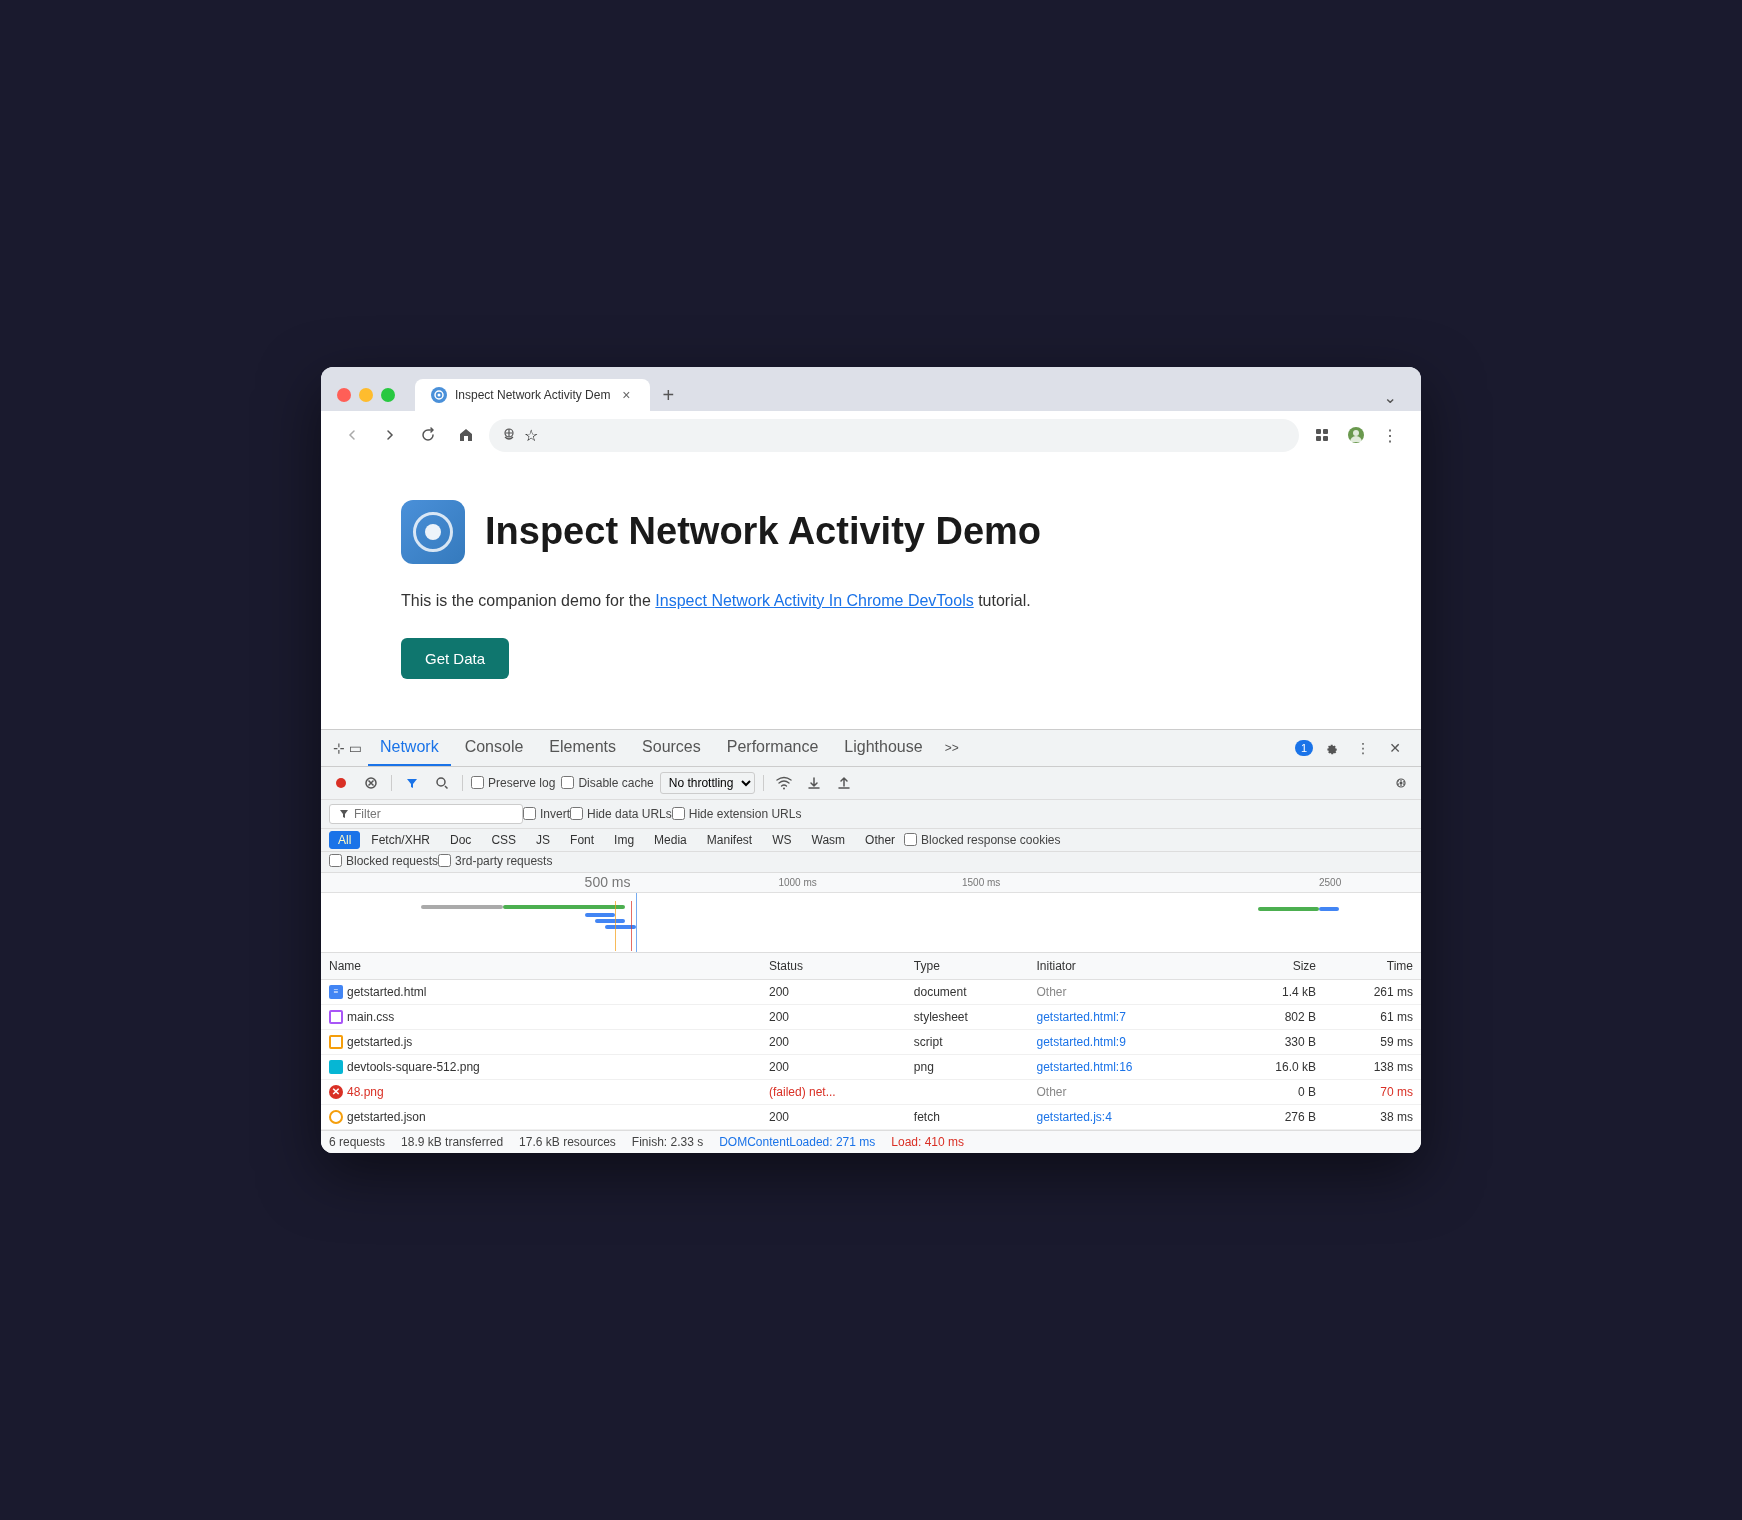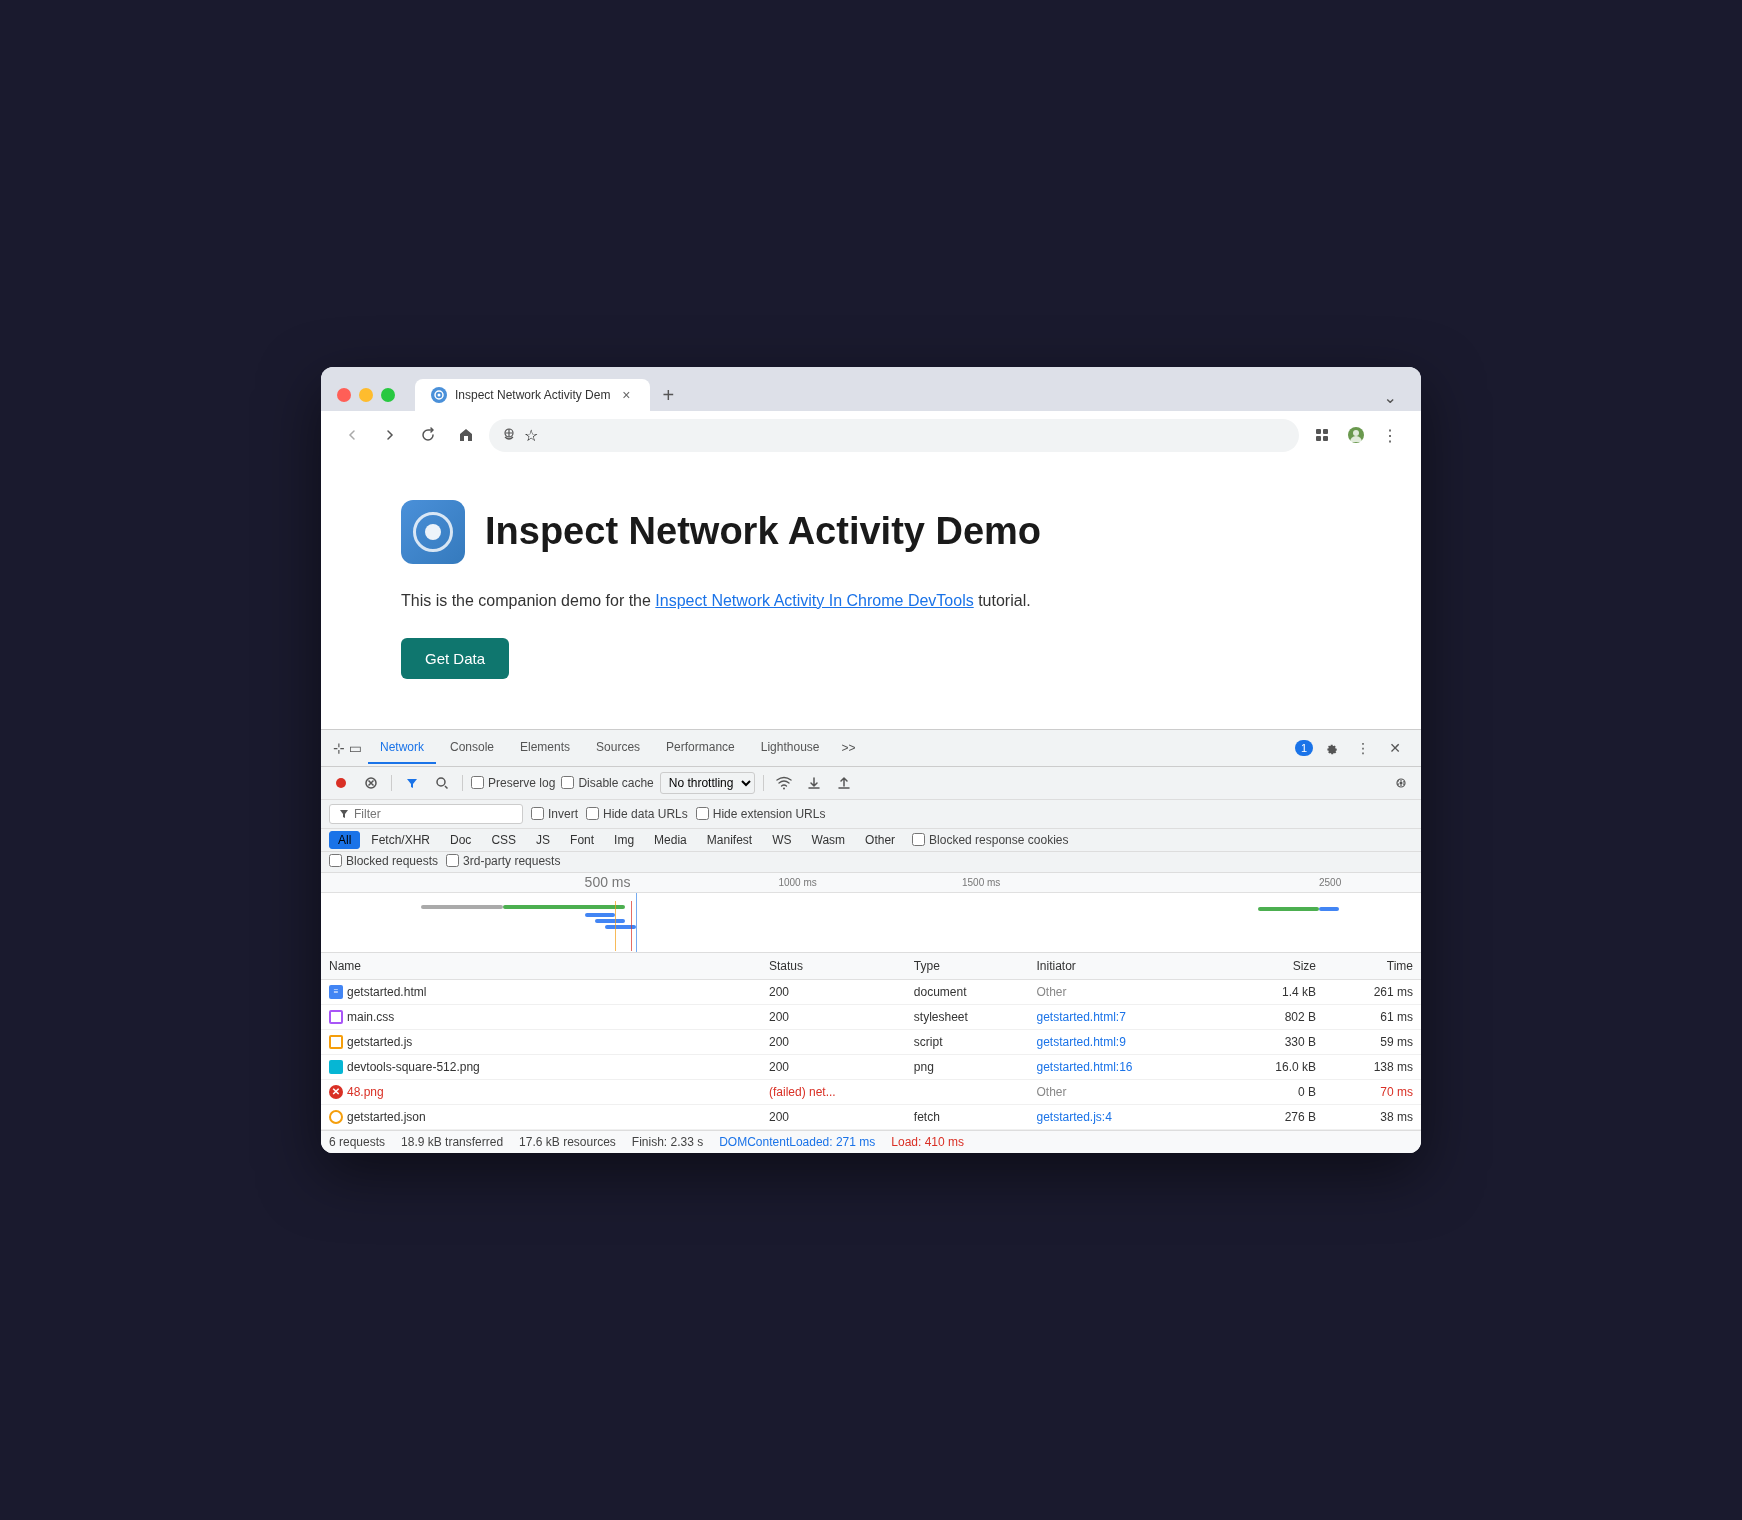--- a/index.html
+++ b/index.html
@@ -234,21 +234,21 @@
     }
     .devtools-tab-icons {
       display: flex;
       gap: 4px;
       padding: 8px 4px;
       color: #555;
       font-size: 16px;
     }
     .devtools-tab {
       padding: 8px 12px;
-      font-size: 12px;
+      font-size: 16px;
       color: #555;
       cursor: pointer;
       border-bottom: 2px solid transparent;
       white-space: nowrap;
       text-align: center;
     }
     .devtools-tab.active {
       color: #1a73e8;
       border-bottom-color: #1a73e8;
     }
@@ -333,21 +333,20 @@
       font-size: 12px;
       cursor: pointer;
     }
     
     .filter-bar {
       background: #f1f3f4;
       border-bottom: 1px solid #ddd;
       padding: 4px 8px;
       display: flex;
       align-items: center;
-      gap: 8px;
       flex-wrap: wrap;
     }
     .filter-input-area {
       display: flex;
       align-items: center;
       gap: 4px;
       background: #fff;
       border: 1px solid #ccc;
       border-radius: 3px;
       padding: 2px 8px;
@@ -368,21 +367,21 @@
       padding: 1px 8px;
       border: 1px solid transparent;
       border-radius: 3px;
       font-size: 12px;
       cursor: pointer;
       background: none;
       color: #333;
     }
     .type-btn.active {
       background: #1a73e8;
-      color: #000000;
+      color: #fef9c3;
       border-color: #1a73e8;
     }
     
     .waterfall-area {
       background: #fff;
       border-bottom: 1px solid #ddd;
       height: 80px;
       position: relative;
       overflow: hidden;
     }

